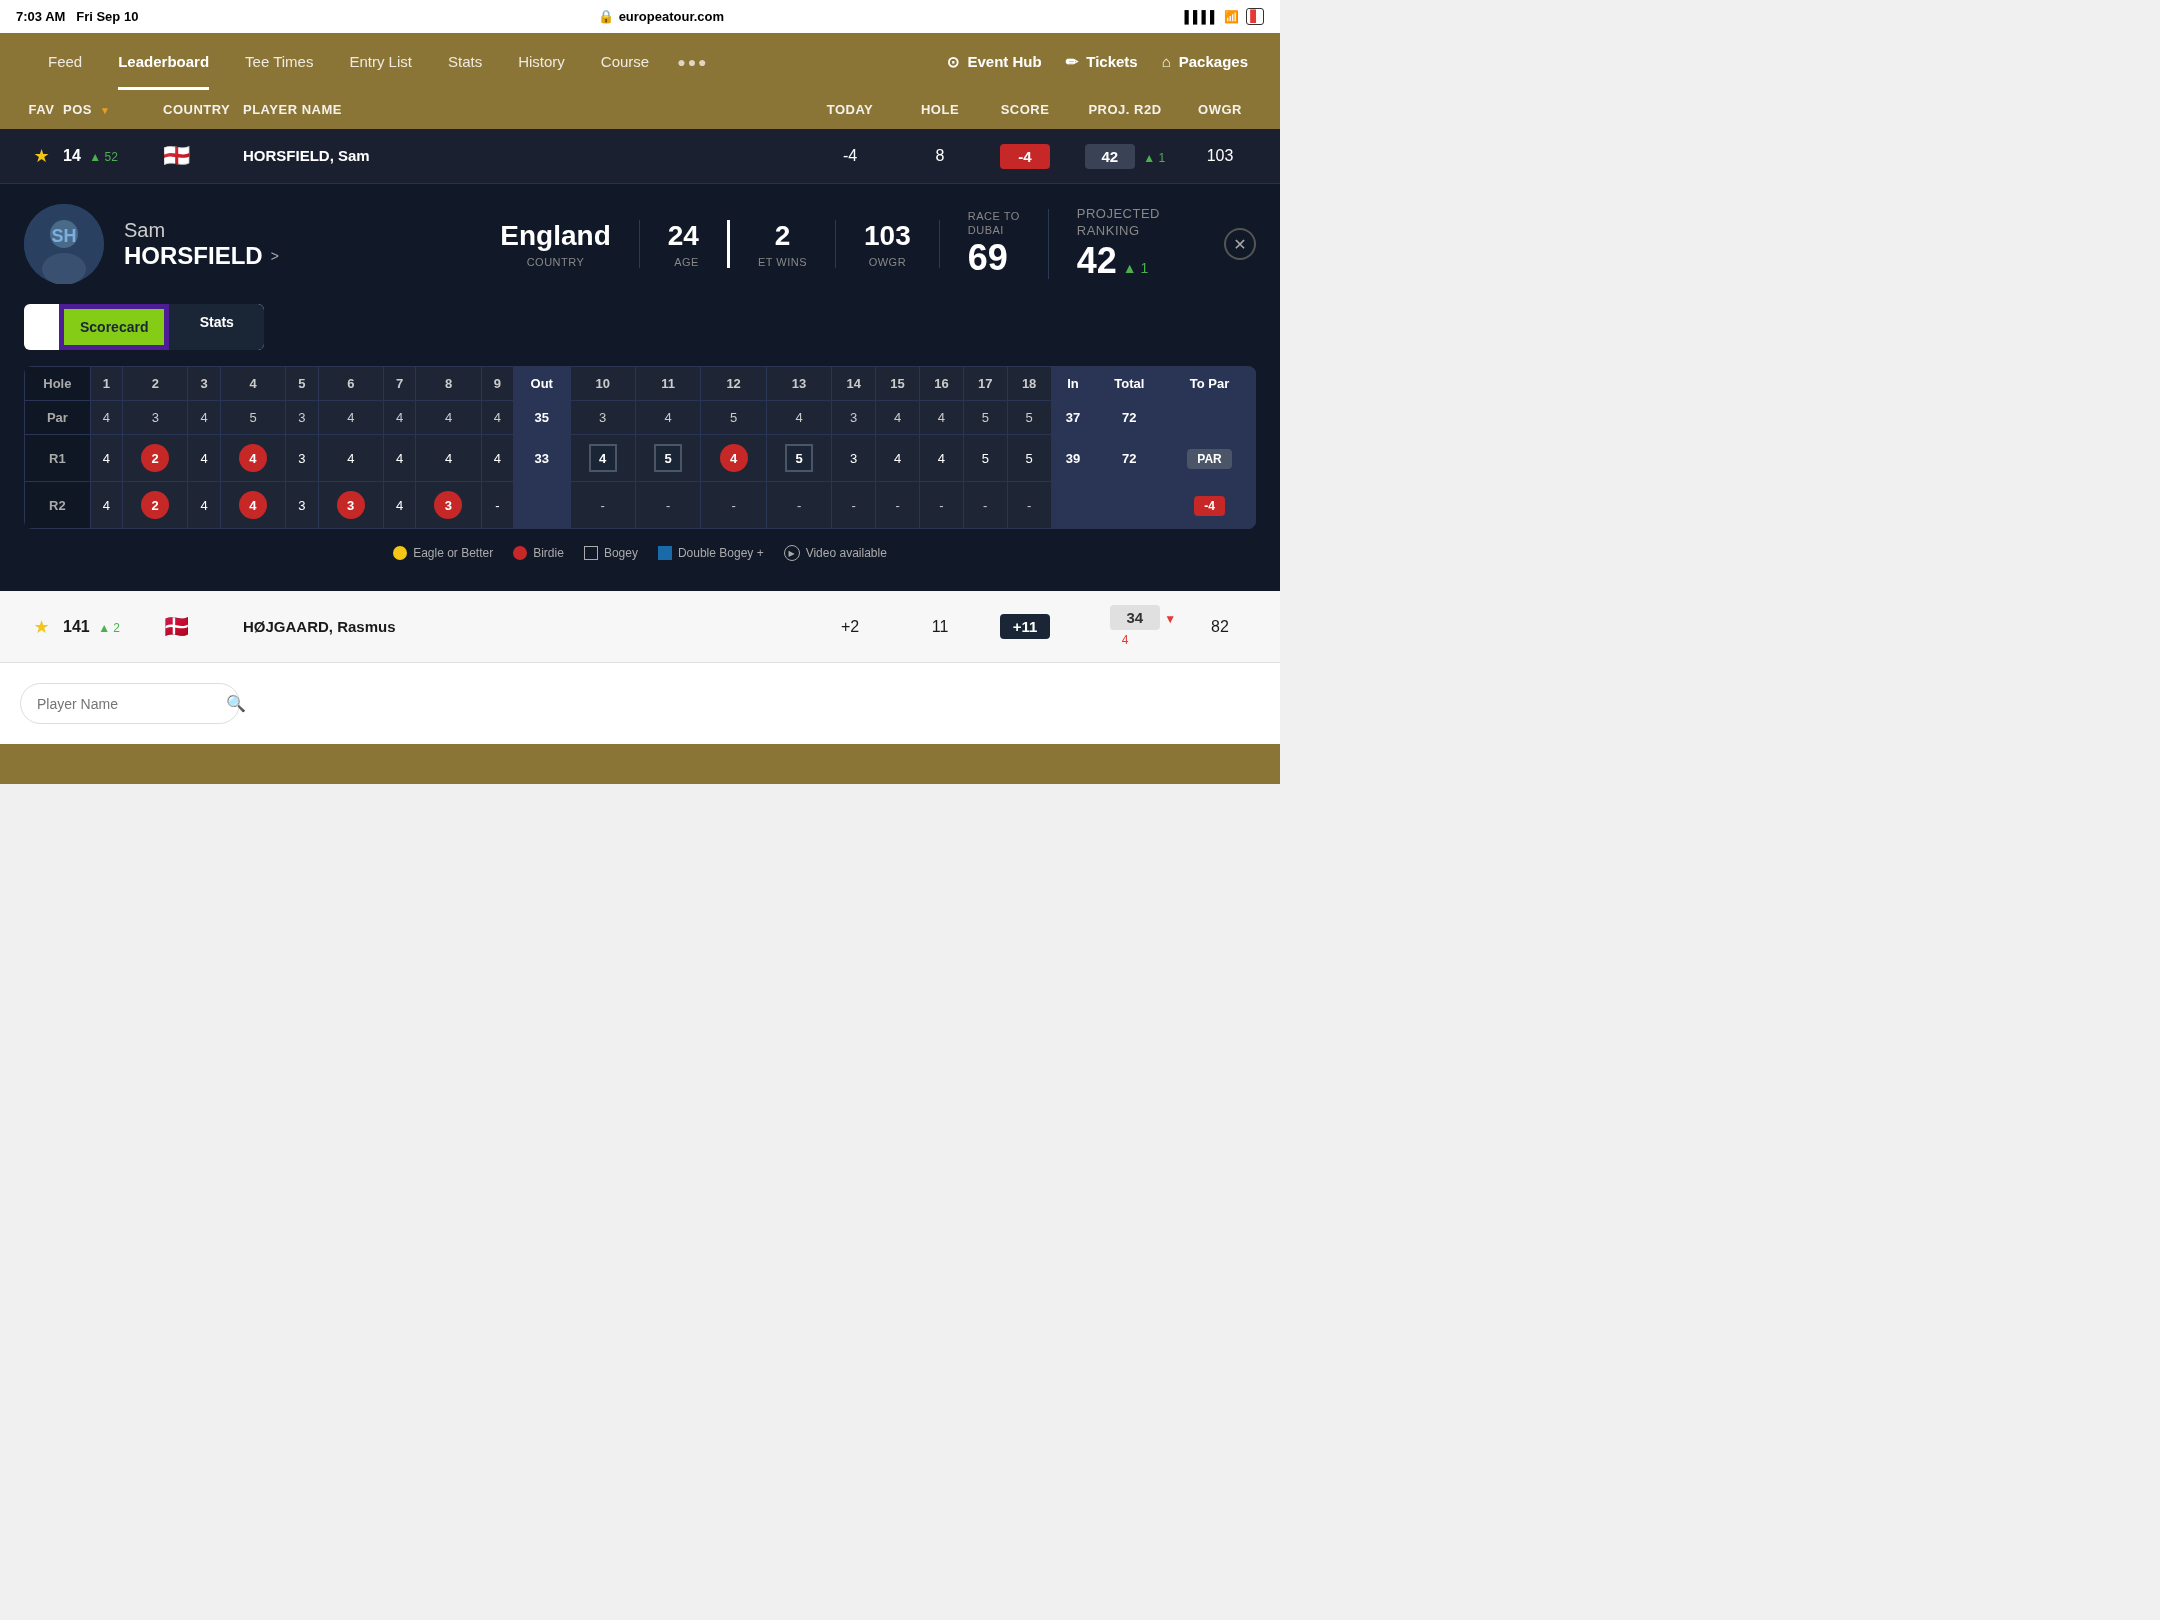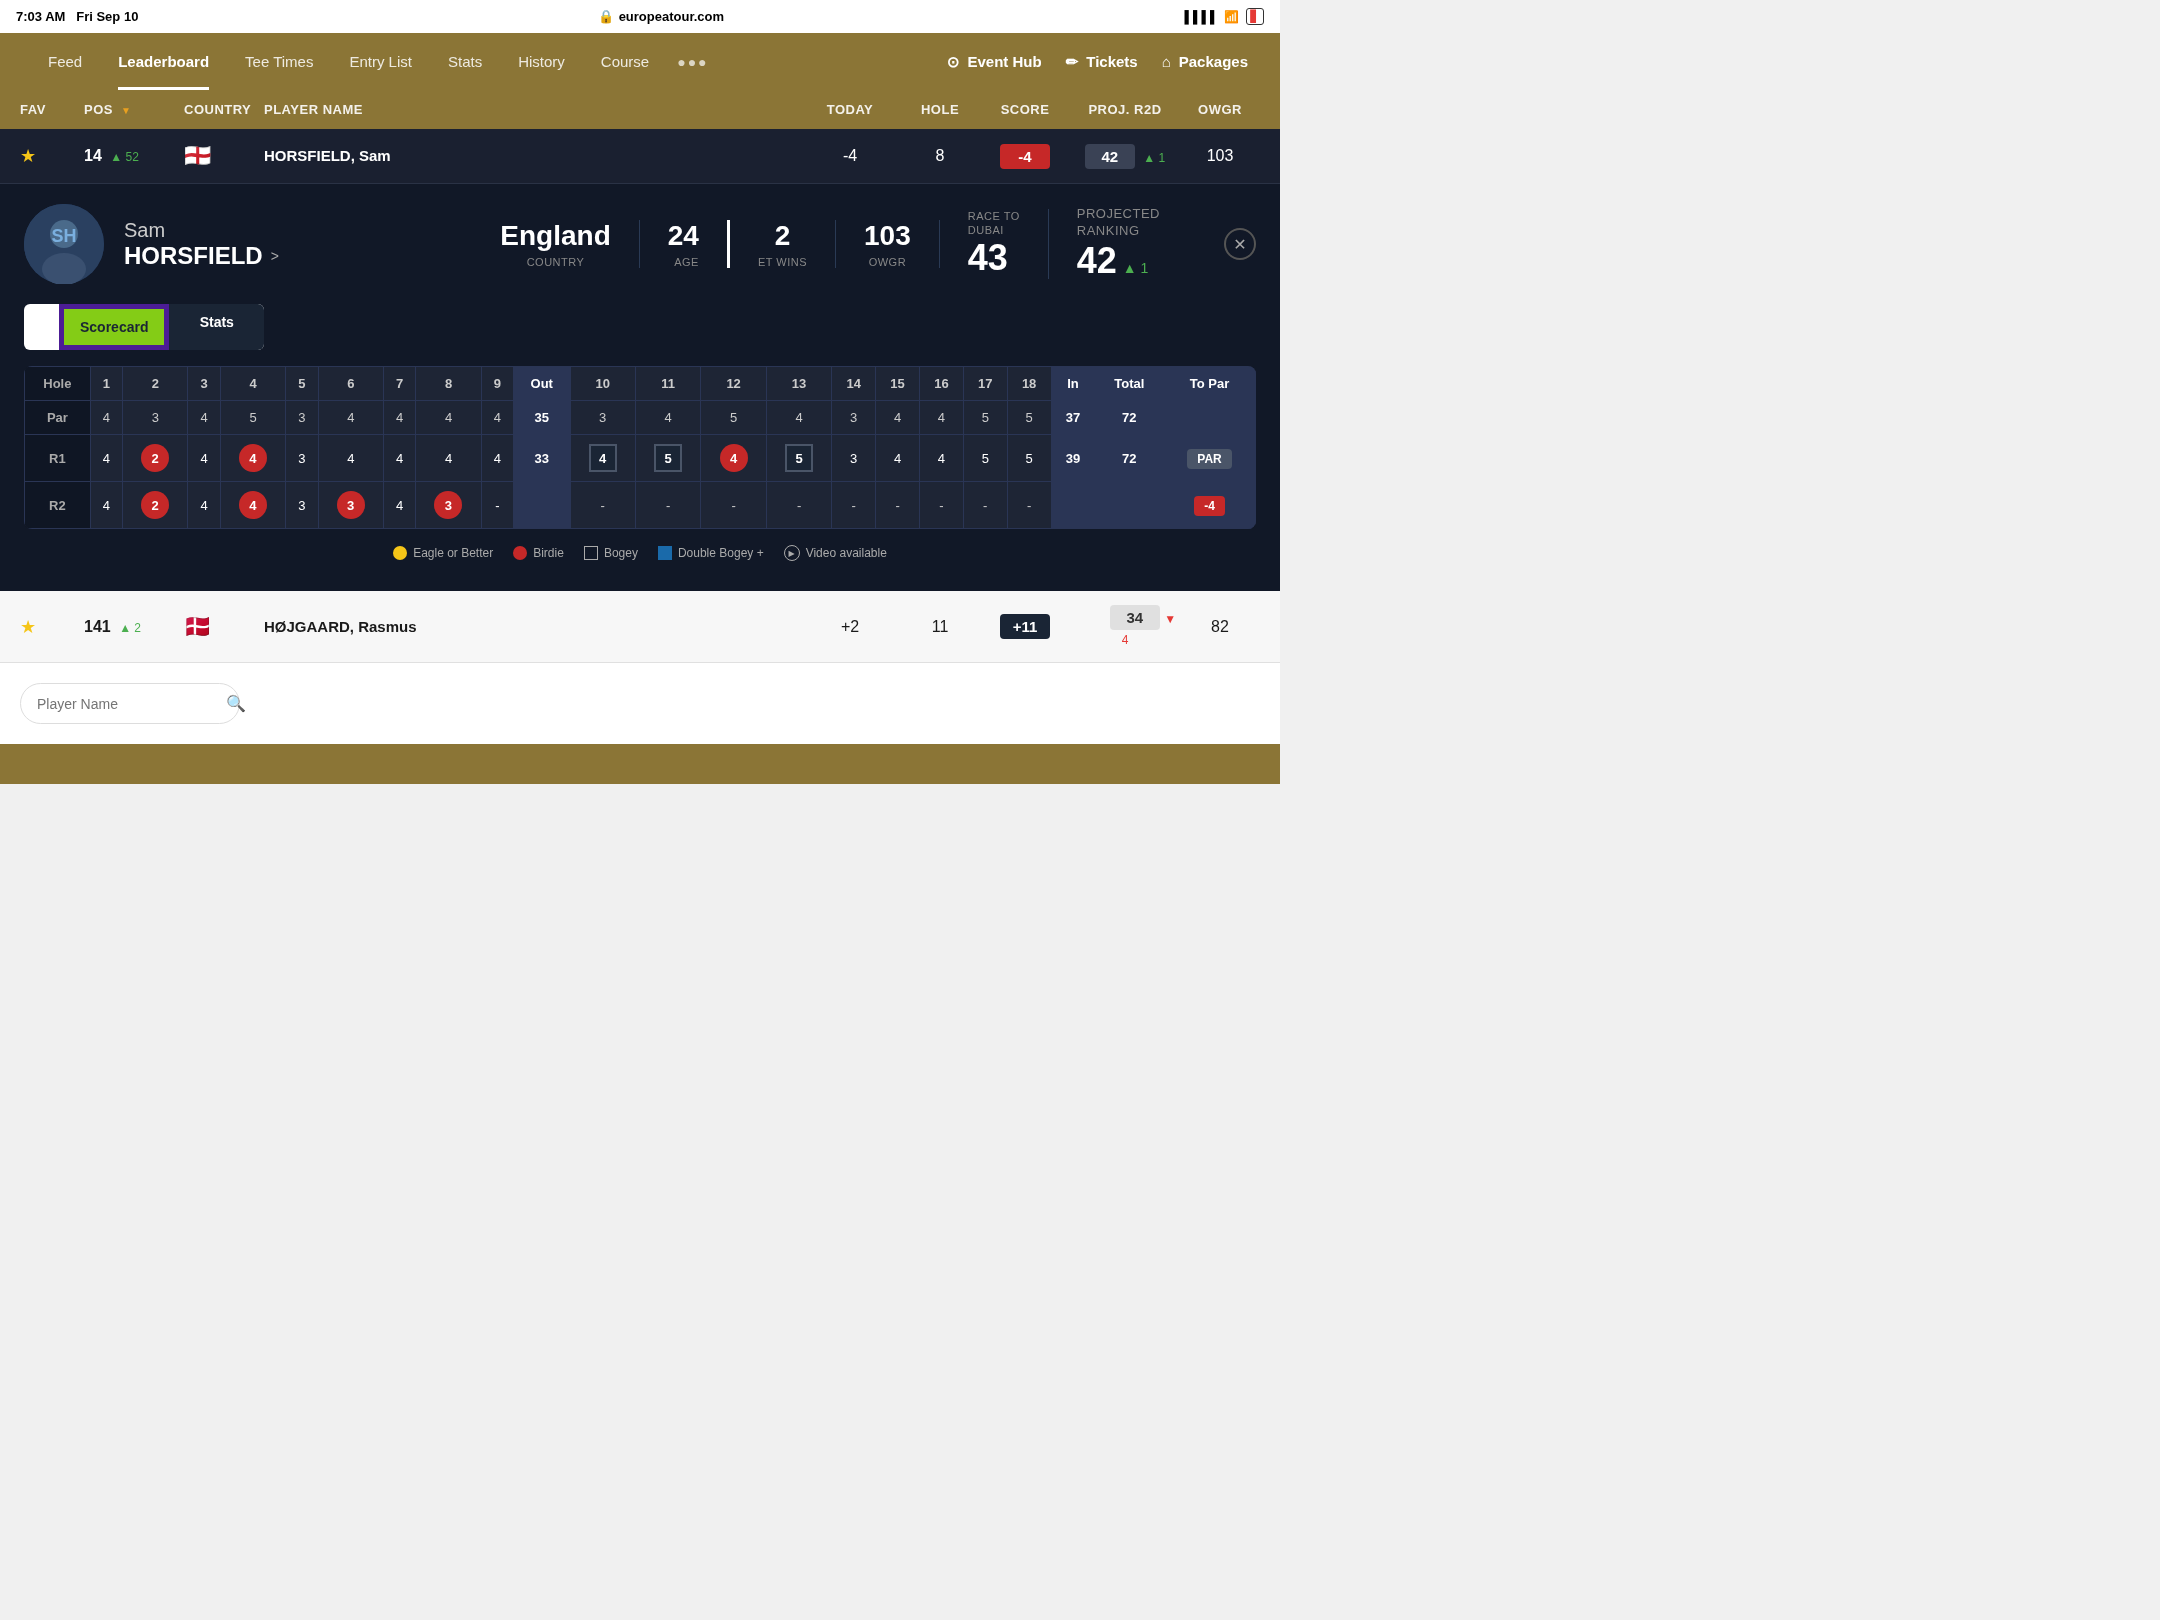--- a/index.html
+++ b/index.html
@@ -67,21 +67,21 @@
       background: #8B7536;
       display: flex;
       align-items: center;
       padding: 12px 20px;
       color: rgba(255,255,255,0.9);
       font-size: 13px;
       font-weight: 600;
       text-transform: uppercase;
       letter-spacing: 0.5px;
     }
-    .col-fav { width: 64px; }
+    .col-fav { width: 43px; text-align: center; }
     .col-pos { width: 100px; }
     .col-country { width: 80px; }
     .col-name { flex: 1; }
     .col-today { width: 100px; text-align: center; }
     .col-hole { width: 80px; text-align: center; }
     .col-score { width: 90px; text-align: center; }
     .col-proj { width: 110px; text-align: center; }
     .col-owgr { width: 80px; text-align: center; }
 
     .pos-arrow-down { color: #e8a020; font-size: 10px; margin-left: 4px; }
@@ -484,21 +484,21 @@
         <div class="profile-stat-value">2</div>
         <div class="profile-stat-label">ET WINS</div>
       </div>
       <div class="profile-stat-group" style="text-align:center; padding: 0 28px; border-right: 1px solid #2a3a55;">
         <div class="profile-stat-value">103</div>
         <div class="profile-stat-label">OWGR</div>
       </div>
 
       <div style="padding: 0 28px; border-right: 1px solid #2a3a55;">
         <div class="race-to-dubai" style="font-size:11px; color:#888; text-transform:uppercase; line-height:1.3;">RACE TO<br>DUBAI</div>
-        <div class="race-value" style="font-size:36px; font-weight:700;">43</div>
+        <div class="race-value" style="font-size:36px; font-weight:700;">69</div>
       </div>
 
       <div style="padding: 0 28px;">
         <div style="font-size:13px; color:#888; text-transform:uppercase; line-height:1.3; letter-spacing:0.5px;">PROJECTED<br>RANKING</div>
         <div style="display:flex; align-items:baseline; gap:6px;">
           <span style="font-size:36px; font-weight:700;">42</span>
           <span style="color:#4CAF50; font-size:14px;">▲ 1</span>
         </div>
       </div>
     </div>

